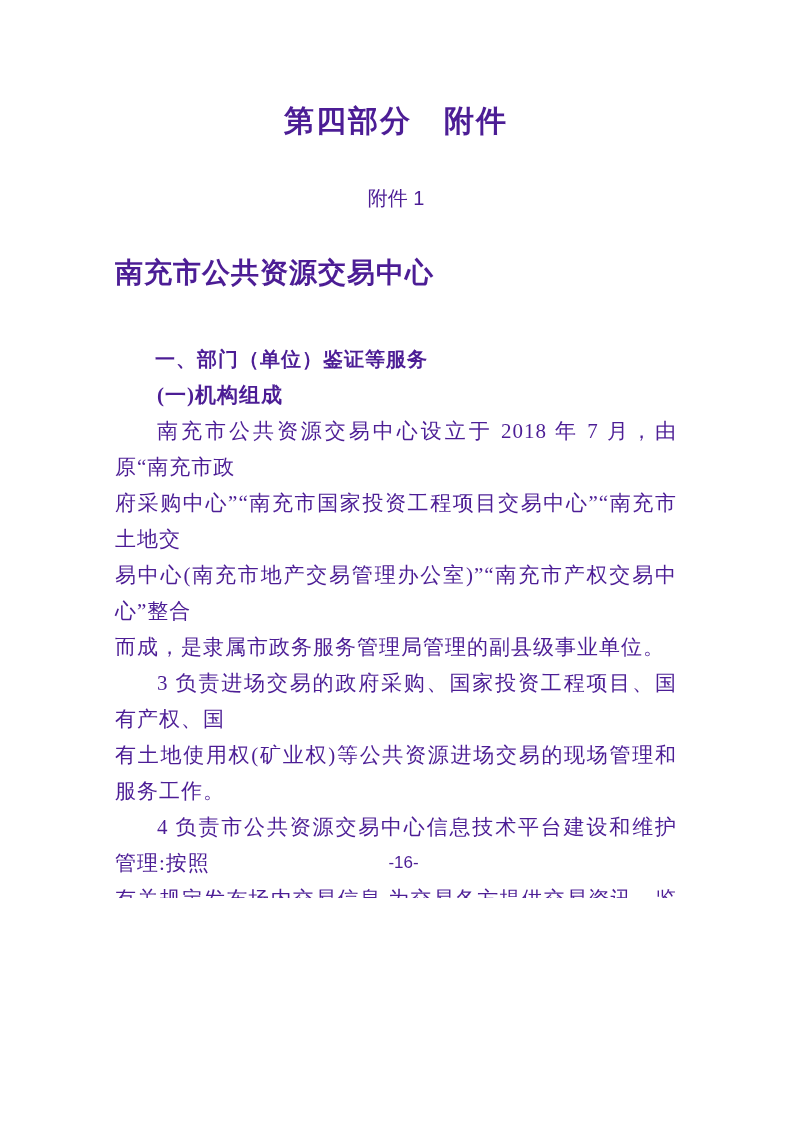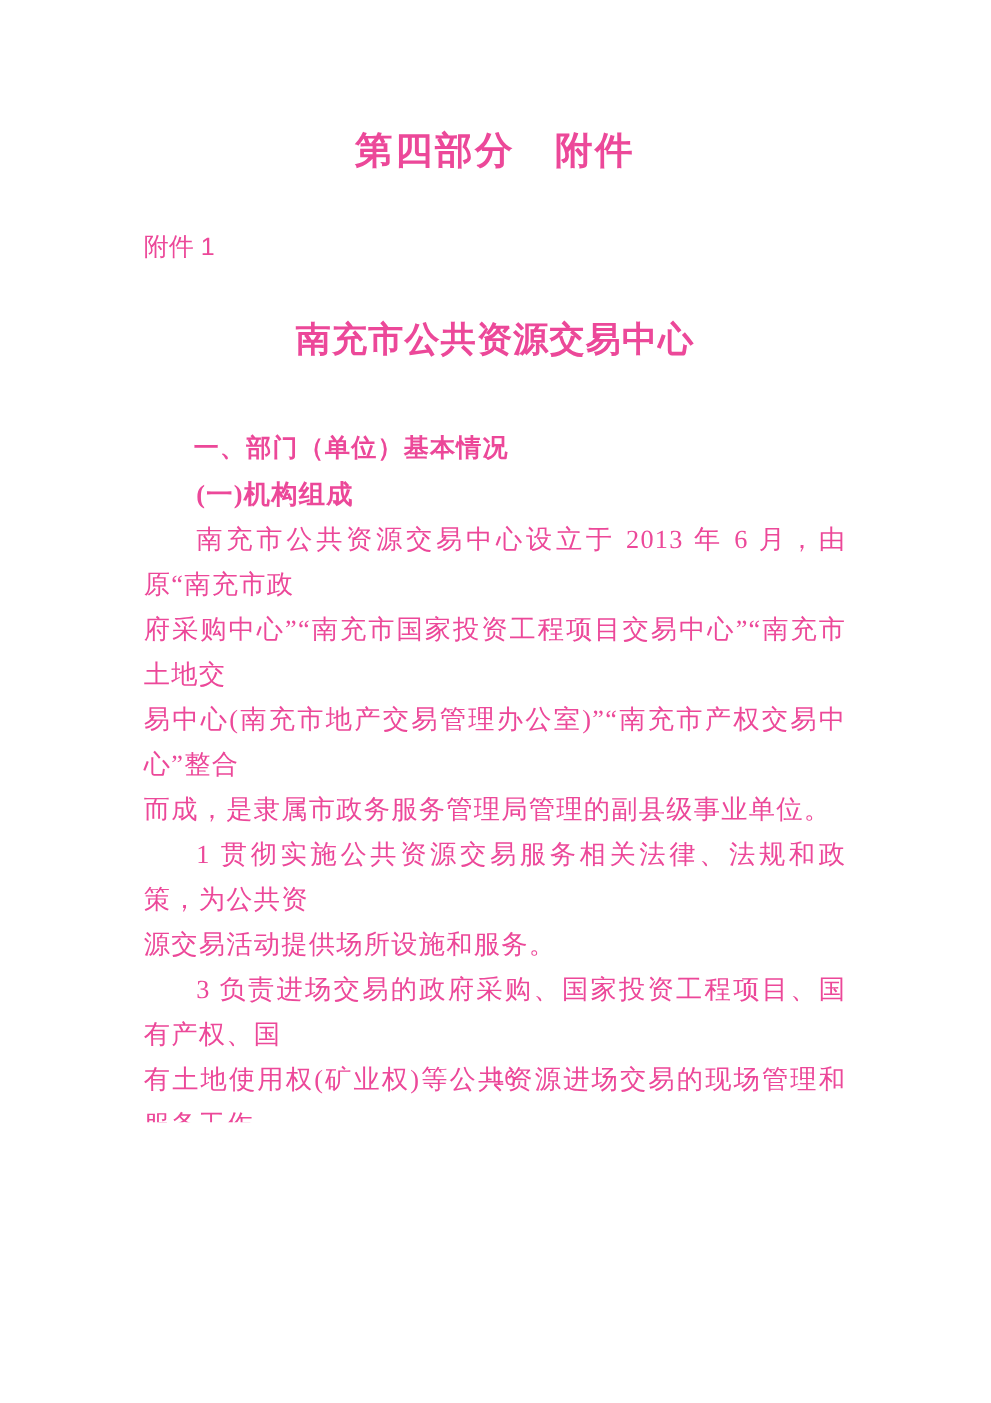--- a/index.html
+++ b/index.html
@@ -1,48 +1,49 @@
 <!DOCTYPE html>
 <html><head>
 <meta charset="utf-8">
 <style>
   html, body { margin: 0; padding: 0; background: #ffffff; }
   .page {
     position: relative;
     width: 793px;
     height: 898px;
     background: #ffffff;
-    color: #ec4899;
+    color: #4c1d95;
     overflow: hidden;
     font-family: "Liberation Serif", serif;
   }
   .content { padding: 103px 116px 0 115px; }
 
   .part-heading {
     margin: 0 0 48px 0;
     font-family: "Liberation Sans", sans-serif;
     font-weight: 700;
     font-size: 30px;
     line-height: 36px;
     text-align: center;
     letter-spacing: 2px;
   }
   .attachment-label {
     font-family: "Liberation Sans", sans-serif;
     font-weight: 400;
     font-size: 20px;
     line-height: 22px;
     margin-bottom: 43px;
+    text-align: center;
   }
   .doc-title {
     font-family: "Liberation Serif", serif;
     font-weight: 700;
     font-size: 28px;
     line-height: 42px;
-    text-align: center;
+    text-align: left;
     letter-spacing: 1px;
     margin-bottom: 47px;
   }
   .body-text {
     font-size: 21px;
     line-height: 36px;
     letter-spacing: 1px;
   }
   .h-section {
     font-family: "Liberation Sans", sans-serif;
@@ -83,32 +84,30 @@
     <h1 class="part-heading">第四部分　附件</h1>
 
     <div class="attachment-label">附件 1</div>
 
     <div class="doc-title">
       <div>南充市公共资源交易中心</div>
     </div>
 
     <div class="body-text">
 
-      <div class="h-section">一、部门（单位）基本情况</div>
+      <div class="h-section">一、部门（单位）鉴证等服务</div>
 
       <div class="h-sub">(一)机构组成</div>
 
-      <p class="para">南充市公共资源交易中心设立于 2013 年 6 月，由原“南充市政
+      <p class="para">南充市公共资源交易中心设立于 2018 年 7 月，由原“南充市政
 府采购中心”“南充市国家投资工程项目交易中心”“南充市土地交
 易中心(南充市地产交易管理办公室)”“南充市产权交易中心”整合
 而成，是隶属市政务服务管理局管理的副县级事业单位。</p>
 
 
-      <p class="para">1 贯彻实施公共资源交易服务相关法律、法规和政策，为公共资
-源交易活动提供场所设施和服务。</p>
 
 
       <p class="para">3 负责进场交易的政府采购、国家投资工程项目、国有产权、国
 有土地使用权(矿业权)等公共资源进场交易的现场管理和服务工作。</p>
 
       <p class="para">4 负责市公共资源交易中心信息技术平台建设和维护管理:按照
 有关规定发布场内交易信息,为交易各方提供交易资讯、鉴证等服务。</p>
 
     </div>
   </div>

